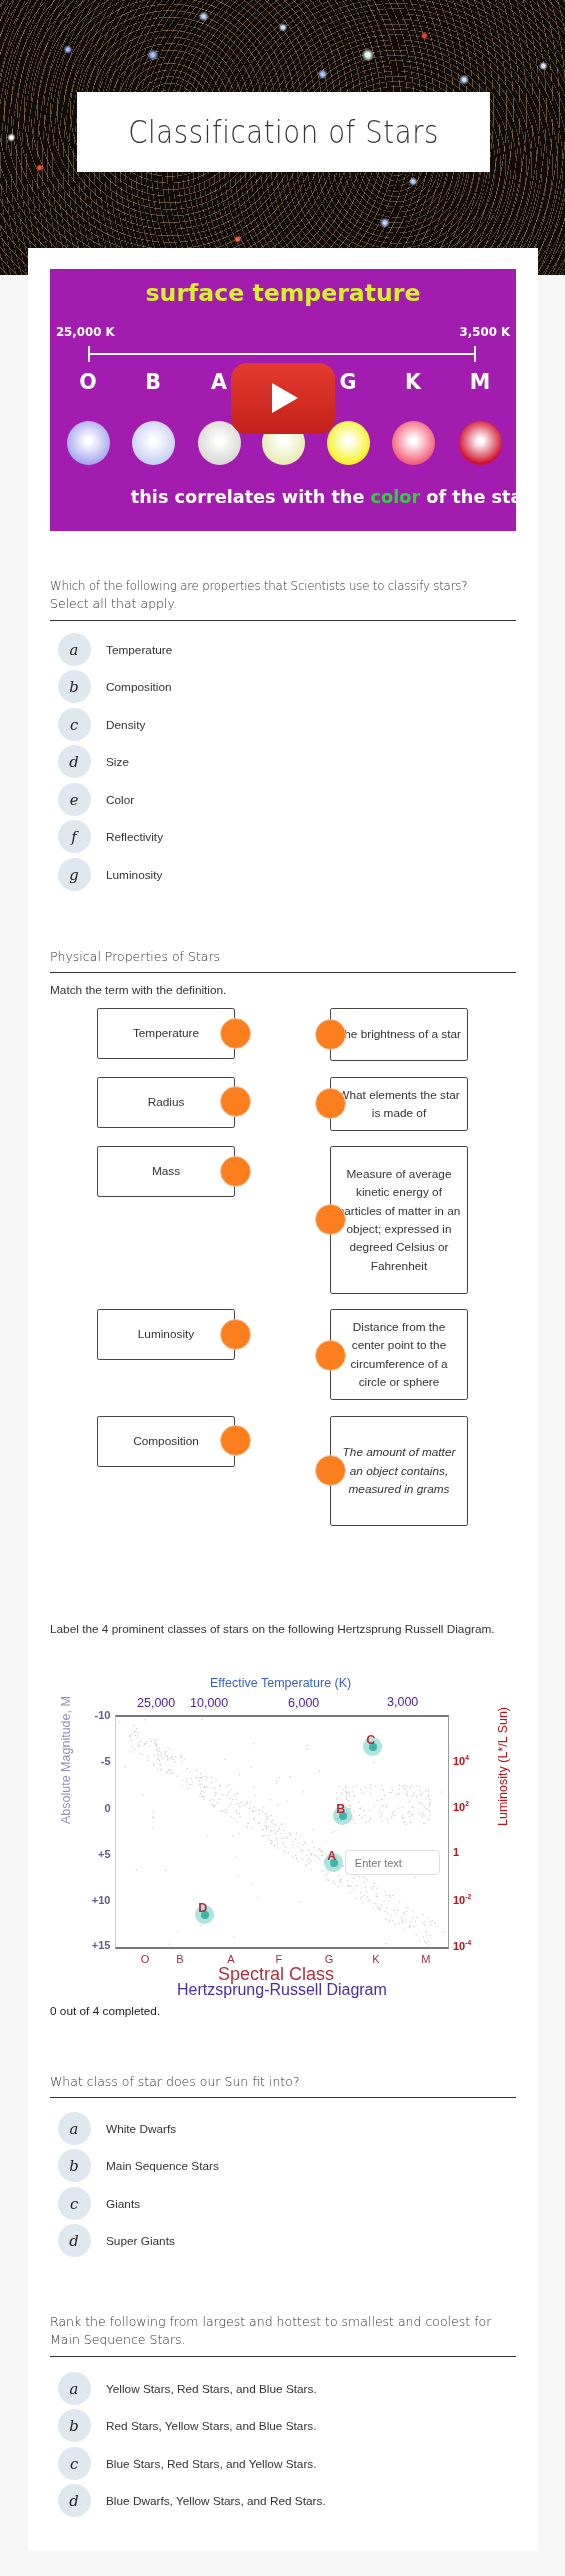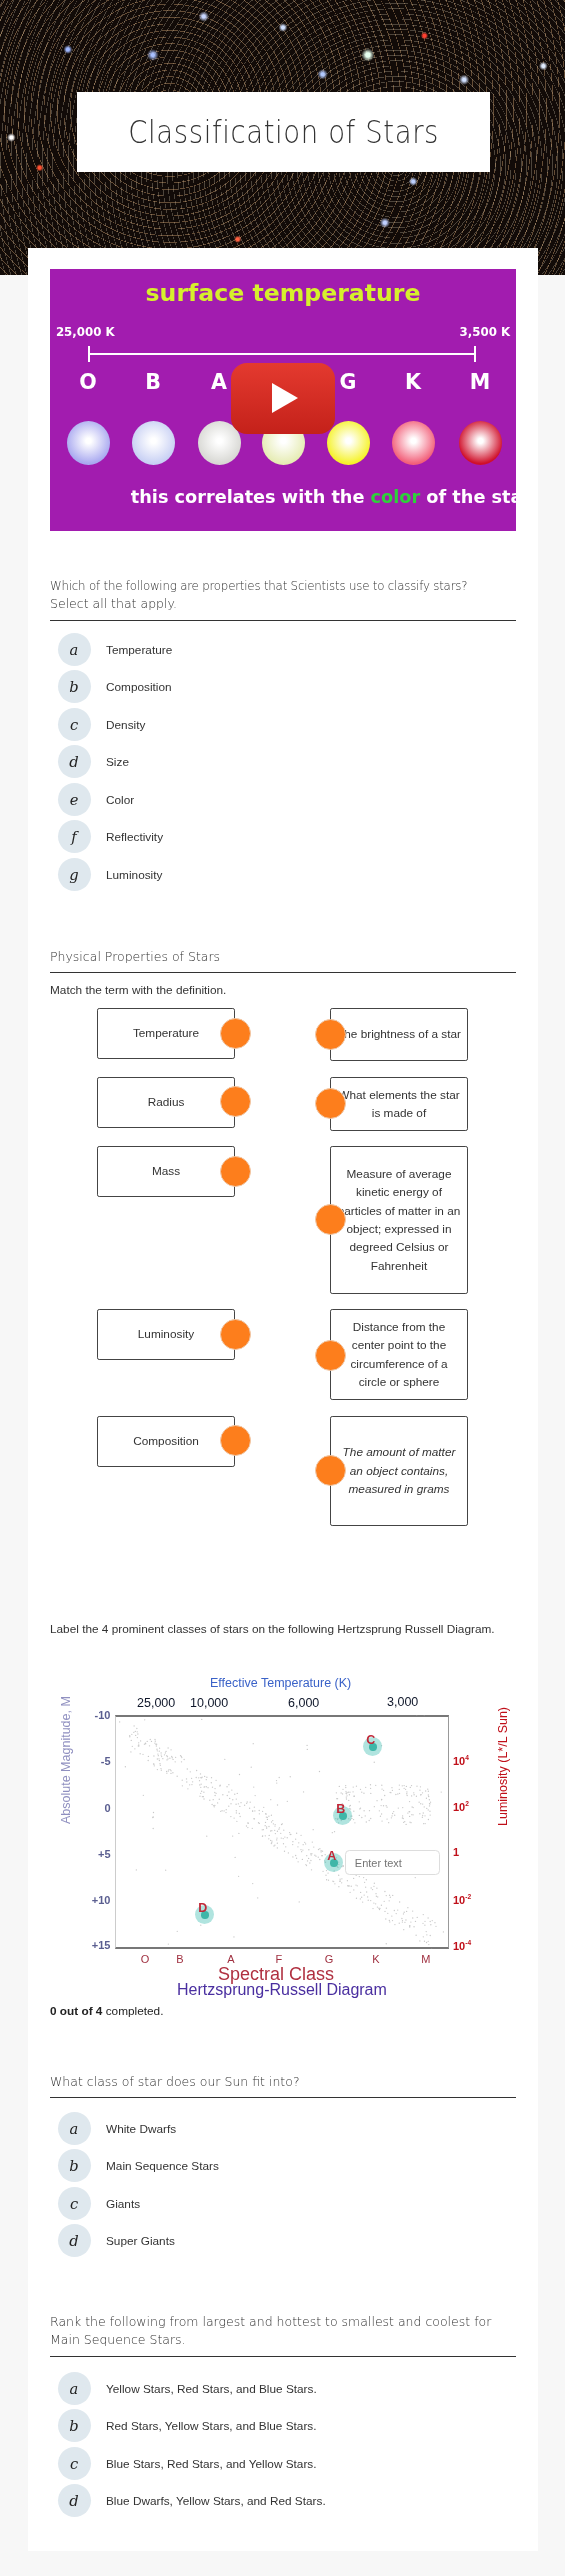--- a/index.html
+++ b/index.html
@@ -76,41 +76,41 @@
   .opt .label { margin-left: 15.5px; font-size: 11.8px; color: #333; }
   
   .m-box { position: absolute; border: 0.7px solid #444; border-radius: 2.2px; background: #fff;
     display: flex; align-items: center; justify-content: center; text-align: center;
     font-size: 11.8px; line-height: 18.4px; color: #333; box-sizing: border-box; }
   .m-left { left: 69px; width: 138px; height: 51px; }
   .m-right { left: 302px; width: 138px; padding: 0 4.4px; }
   .m-dot { position: absolute; width: 31px; height: 31px; border-radius: 50%;
     background: #fd7e1c; border: 1.5px solid #f0c8a8; box-sizing: border-box; cursor: pointer; }
   .hr-axis-title-top { position: absolute; color: #3a62c8; font-size: 12.5px; }
-  .hr-toptick { position: absolute; color: #0f172a; font-size: 12.5px; }
+  .hr-toptick { position: absolute; color: #4c1d95; font-size: 12.5px; }
   .hr-frame { position: absolute; left: 87px; top: 1467px; width: 334px; height: 234px;
     border-top: 2.2px solid #777; border-bottom: 2.2px solid #777; border-left: 1.5px solid #ccc; border-right: 1.5px solid #999; box-sizing: border-box; }
   .hr-ylab { position: absolute; width: 29.5px; text-align: right; color: #5a5e90; font-weight: bold; font-size: 11px; }
   .hr-rlab { position: absolute; color: #c0101a; font-weight: bold; font-size: 11px; }
   .hr-rlab sup { font-size: 6.6px; }
   .hr-xlab { position: absolute; color: #a03040; font-size: 11px; width: 14.7px; margin-left: -7.4px; text-align: center; }
   .hr-yaxis { position: absolute; left: 31px; top: 1576px; transform: rotate(-90deg); transform-origin: left top;
     color: #9090c0; font-size: 12.5px; white-space: nowrap; }
   .hr-raxis { position: absolute; left: 468px; top: 1429px; transform: rotate(-90deg); transform-origin: left top;
     color: #c0101a; font-size: 12.5px; white-space: nowrap; }
   .hot { position: absolute; width: 19px; height: 19px; margin-left: -9.6px; margin-top: -9.6px; border-radius: 50%;
     background: rgba(80,195,185,0.45); cursor: pointer; }
   .hot::after { content: ""; position: absolute; left: 5.9px; top: 5.9px; width: 7.4px; height: 7.4px; border-radius: 50%; background: #3fb6a8; }
   .hot .letter { position: absolute; left: 2.9px; top: -4.4px; color: #c02838; font-size: 12.5px; font-weight: bold; z-index: 2; }
   .hr-input { position: absolute; left: 317px; top: 1602px; width: 95px; height: 25px; box-sizing: border-box;
     border: 0.7px solid #ddd; border-radius: 4.4px; background: #fff; font-size: 11px; color: #555; padding: 0 8.8px;
     font-family: "Liberation Sans", sans-serif; }
   .hr-dots { position: absolute; left: 87px; top: 1467px; width: 334px; height: 234px; overflow: hidden; }
   .status { position: absolute; left: 22px; top: 1756px; font-size: 11.8px; color: #222; }
-  .status b { font-weight: bold; }
+  .status b { font-weight: normal; }
 </style>
 </head>
 <body>
 
 <div class="hero"></div>
 <div class="title-box">
   <h1>Classification of Stars</h1>
 </div>
 
 <div class="card">

